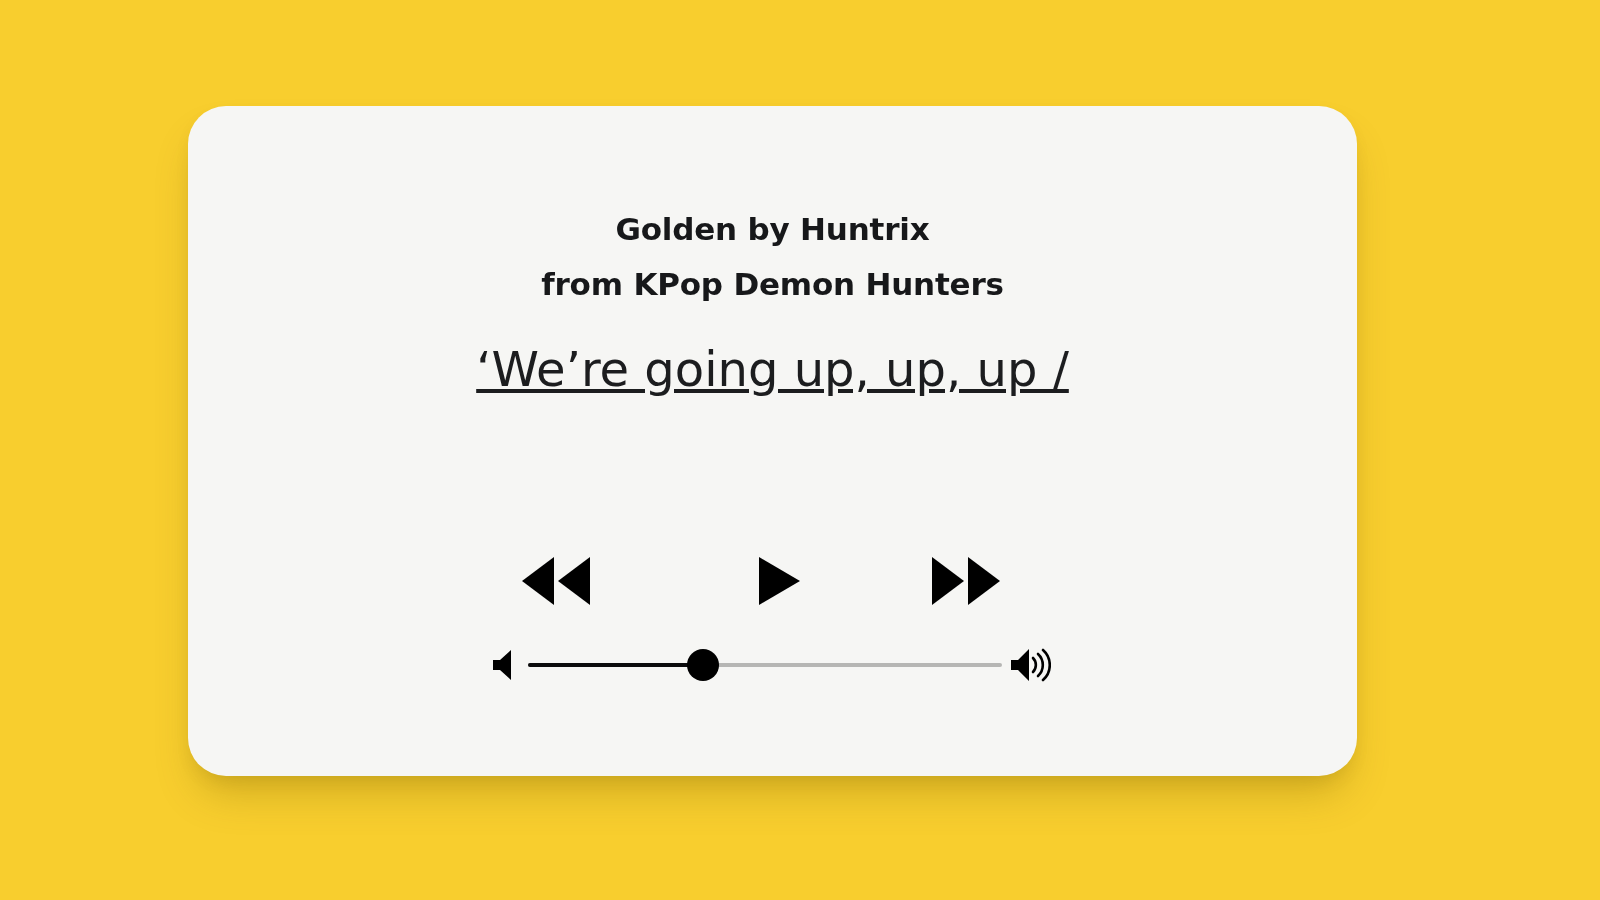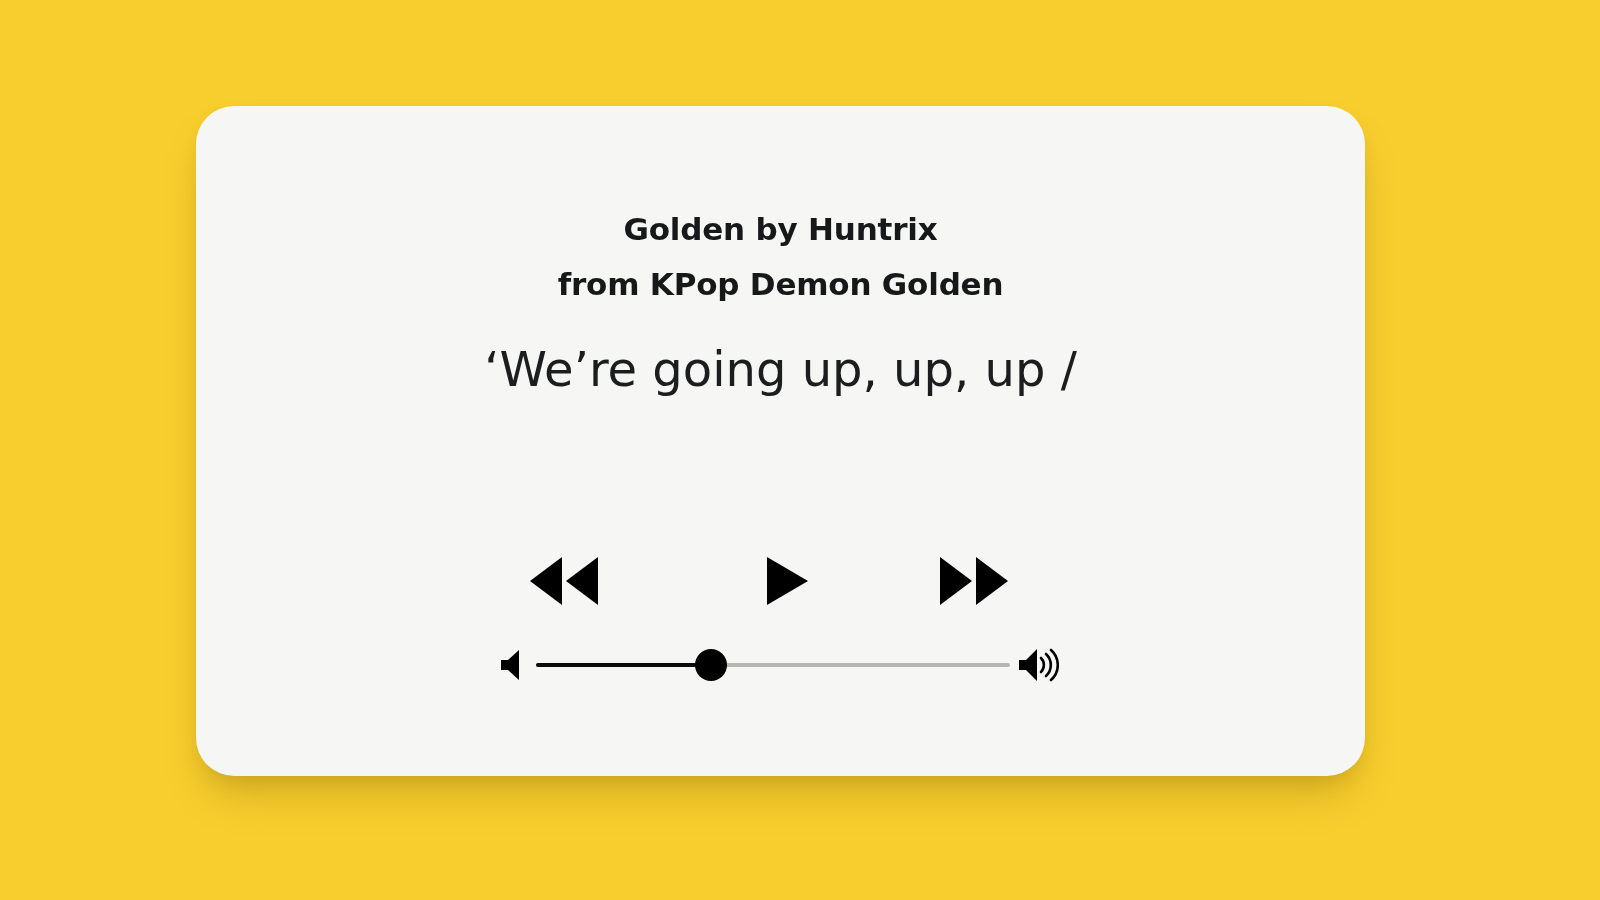--- a/index.html
+++ b/index.html
@@ -18,21 +18,21 @@
   #stage {
     position: relative;
     width: 1600px;
     height: 900px;
     background: #F8CE2E;
   }
 
   
   #player-card {
     position: absolute;
-    left: 196px;
+    left: 188px;
     top: 106px;
     width: 1169px;
     height: 670px;
     background: #F6F6F4;
     border-radius: 38px;
     box-shadow: 0 26px 42px -10px rgba(120, 92, 0, 0.30),
                 0 8px 18px -6px rgba(120, 92, 0, 0.16);
     box-sizing: border-box;
   }
 
@@ -59,20 +59,21 @@
     position: absolute;
     left: 0;
     top: 228px;
     width: 100%;
     text-align: center;
     color: #1C1D1F;
     font-weight: 400;
     font-size: 48px;
     line-height: 70px;
     letter-spacing: 0px;
+    text-decoration: underline;
   }
   .lyric-quote .line {
     display: block;
     white-space: nowrap;
   }
 
   
   .transport {
     position: absolute;
     left: 0;
@@ -160,21 +161,21 @@
 </style>
 </head>
 <body>
 
 <div id="stage" style="background: rgb(248, 206, 46);">
 
   <div id="player-card" style="background: rgb(246, 246, 244);">
 
     <div class="track-info">
       <span class="line">Golden by Huntrix</span>
-      <span class="line">from KPop Demon Golden</span>
+      <span class="line">from KPop Demon Hunters</span>
     </div>
 
     <div class="lyric-quote">
       <span class="line">‘We’re going up, up, up /</span>
     </div>
 
     <div class="transport">
 
       <button class="ctrl-btn" id="rewind-button" aria-label="rewind">
         <span>

